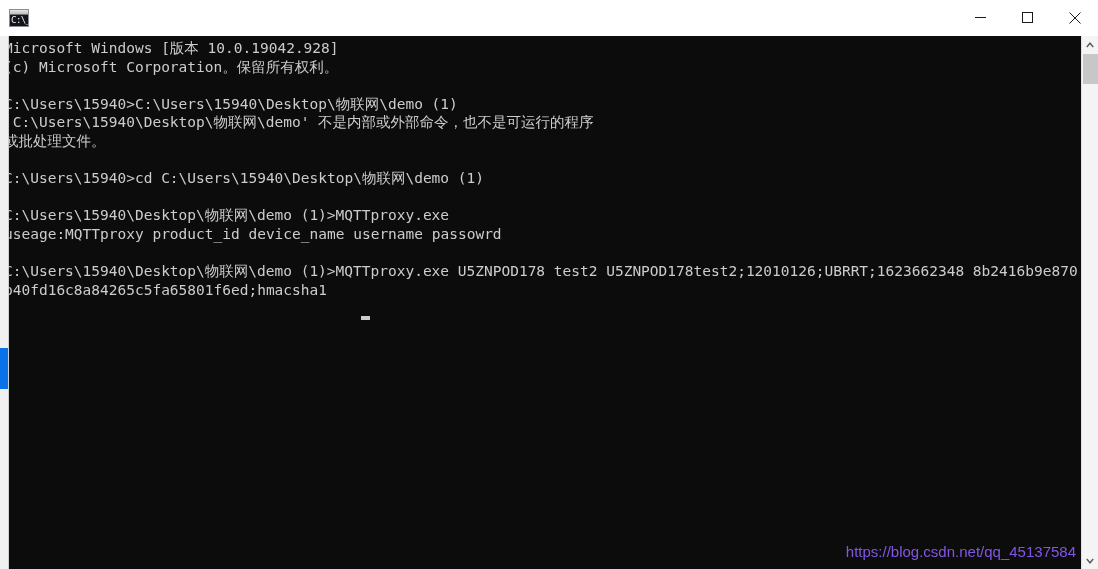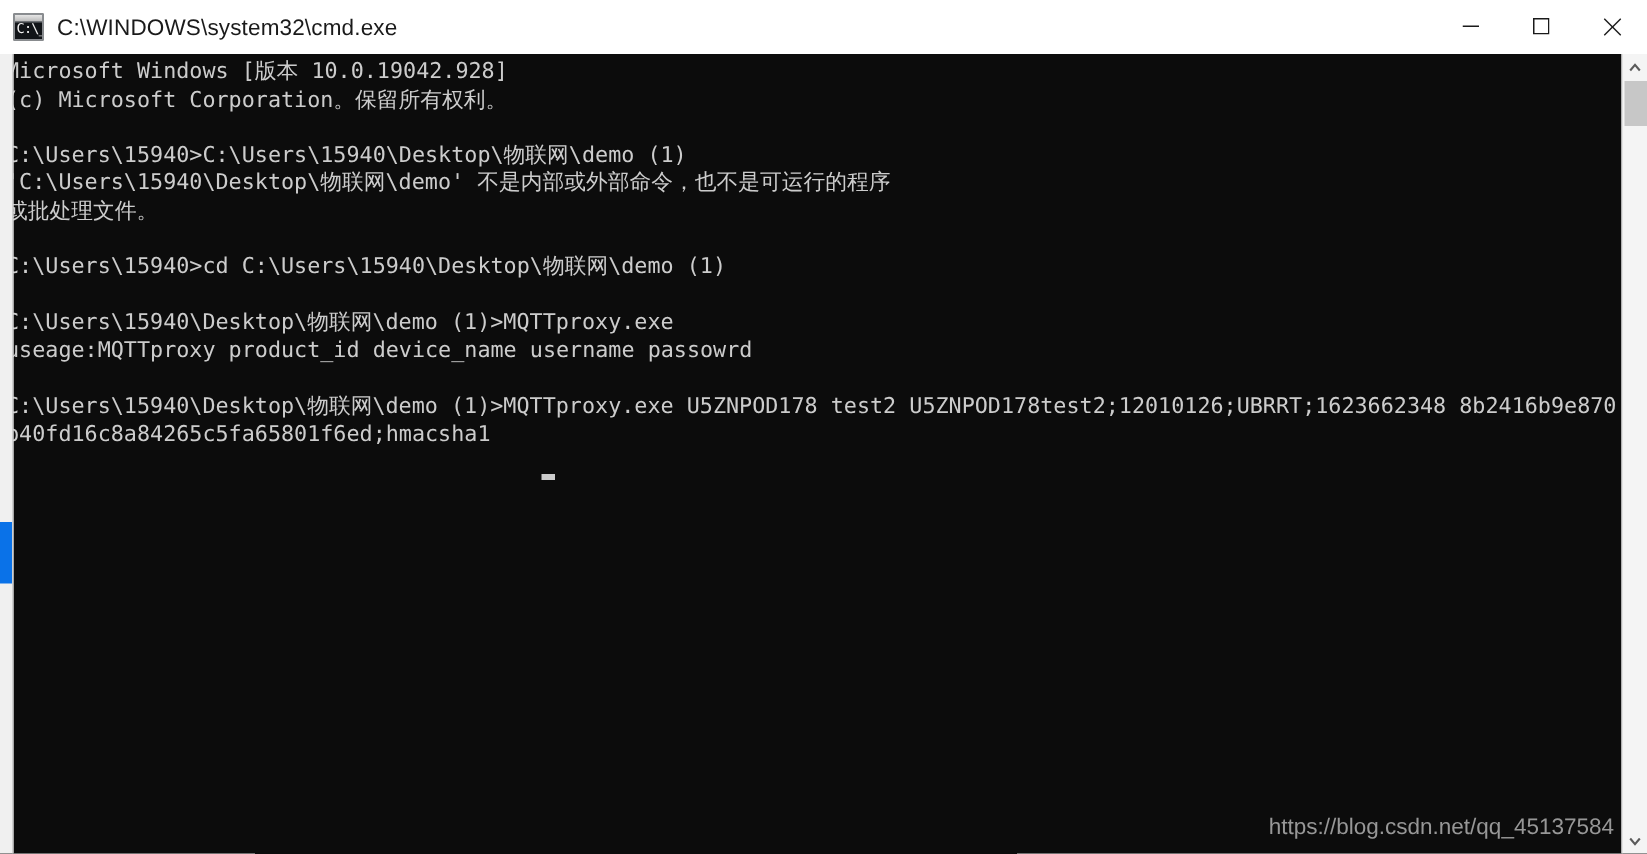--- a/index.html
+++ b/index.html
@@ -171,38 +171,37 @@
     width: 15px;
     height: 30px;
     background: #c7c7c7;
   }
 
   
   #watermark {
     position: absolute;
     right: 22px;
     bottom: 9px;
-    color: #a3a3a3;
+    color: #8b5cf6;
     font-size: 15px;
     font-family: "Liberation Sans", sans-serif;
     white-space: nowrap;
     opacity: 0.92;
   }
 </style>
 </head>
 <body>
 
 <div id="window">
 
   <div id="titlebar">
     <div id="app-icon">
       <div class="bar"></div>
       <div class="prompt">C:\_</div>
     </div>
-    <div id="title-text">C:\WINDOWS\system32\cmd.exe</div>
 
     <div id="window-controls">
       <button class="wc">
         <svg width="11" height="11" viewBox="0 0 11 11">
           <line x1="0" y1="5.5" x2="11" y2="5.5" stroke="#1a1a1a" stroke-width="1"></line>
         </svg>
       </button>
       <button class="wc">
         <svg width="11" height="11" viewBox="0 0 11 11">
           <rect x="0.5" y="0.5" width="10" height="10" fill="none" stroke="#1a1a1a" stroke-width="1"></rect>

